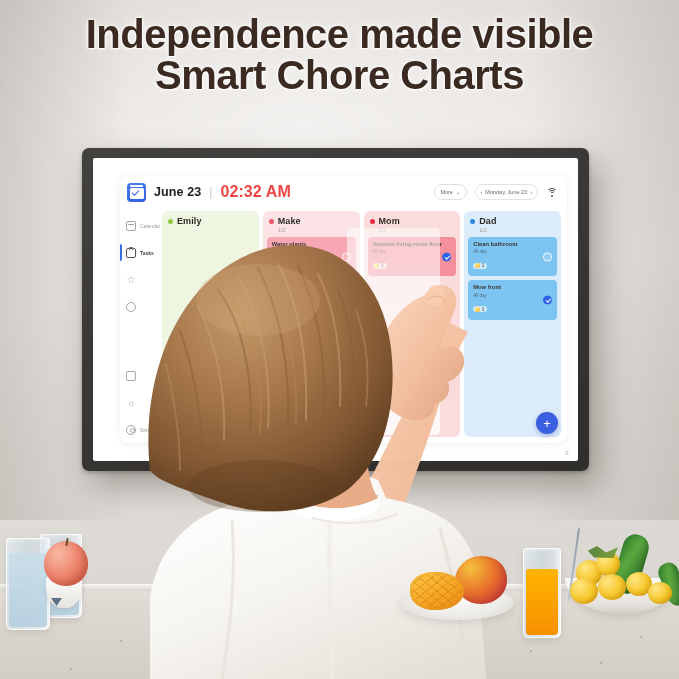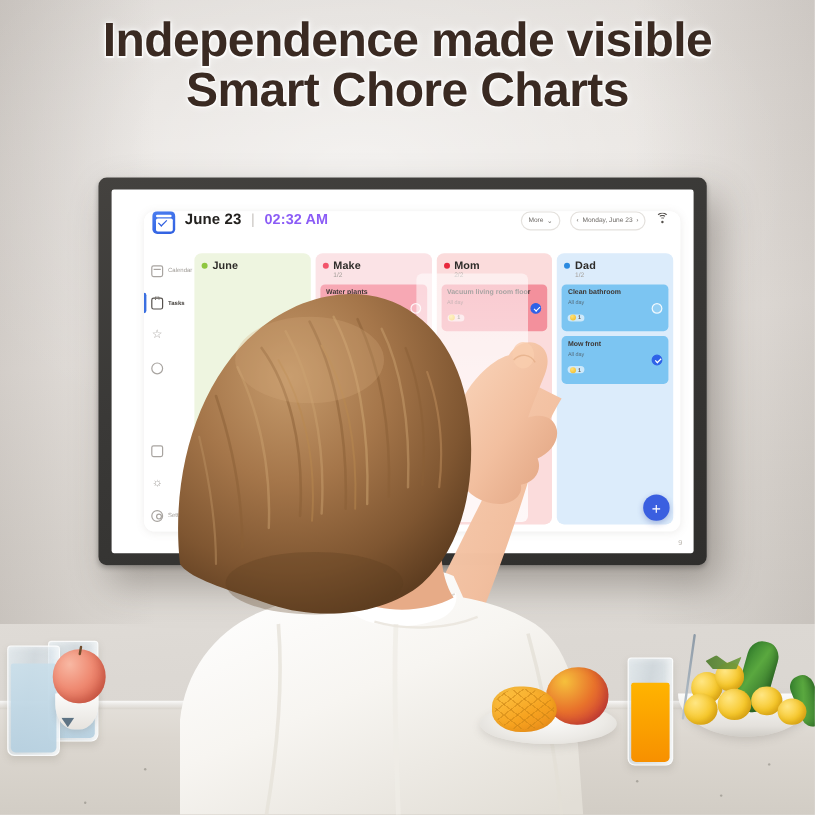--- a/index.html
+++ b/index.html
@@ -90,21 +90,21 @@
     border-radius: 9px;
     box-shadow: 0 1px 7px rgba(120,115,110,0.13);
     overflow: hidden;
     display: flex;
     flex-direction: column;
   }
 
   
   #app-header {
     height: 32px; flex: 0 0 32px;
-    display: flex; align-items: flex-start;
+    display: flex; align-items: center;
     padding: 0 9px 0 7px;
     background: #fff;
     gap: 8px;
   }
   #app-icon {
     width: 19px; height: 19px; border-radius: 4px;
     background: linear-gradient(160deg,#4a7df0,#2f5fe0);
     position: relative; flex: 0 0 19px;
     display: flex; align-items: center; justify-content: center;
   }
@@ -122,21 +122,21 @@
     border-left: 1.8px solid #2f5fe0;
     border-bottom: 1.8px solid #2f5fe0;
     transform: rotate(-45deg);
   }
   #header-date {
     font-size: 12.5px; font-weight: bold; color: #23211f; letter-spacing: 0.1px;
     white-space: nowrap;
   }
   #header-sep { color: #c9c5c0; font-size: 12px; font-weight: 300; }
   #header-time {
-    font-size: 12px; font-weight: bold; color: #8b5cf6; letter-spacing: 0.1px;
+    font-size: 16px; font-weight: bold; color: #ef4444; letter-spacing: 0.1px;
     white-space: nowrap;
   }
   #header-spacer { flex: 1 1 auto; }
   .pill {
     border: 1px solid #e4e1dd; border-radius: 11px;
     height: 16px; display: flex; align-items: center; gap: 3px;
     padding: 0 5px; background: #fff;
   }
   .pill span { font-size: 5.5px; color: #6e6a66; white-space: nowrap; }
   .chev { font-size: 5px; color: #9c9893; }
@@ -429,21 +429,21 @@
             <div class="side-ico gear"></div>
             <div class="side-label">Settings</div>
           </div>
         </div>
 
         <div id="board">
 
           <div class="column col-liam">
             <div class="col-head">
               <div class="dot dot-liam"></div>
-              <div class="col-name">June</div>
+              <div class="col-name">Emily</div>
             </div>
             <div class="col-count"></div>
           </div>
 
           <div class="column col-emily">
             <div class="col-head">
               <div class="dot dot-emily"></div>
               <div class="col-name">Make</div>
             </div>
             <div class="col-count">1/2</div>

